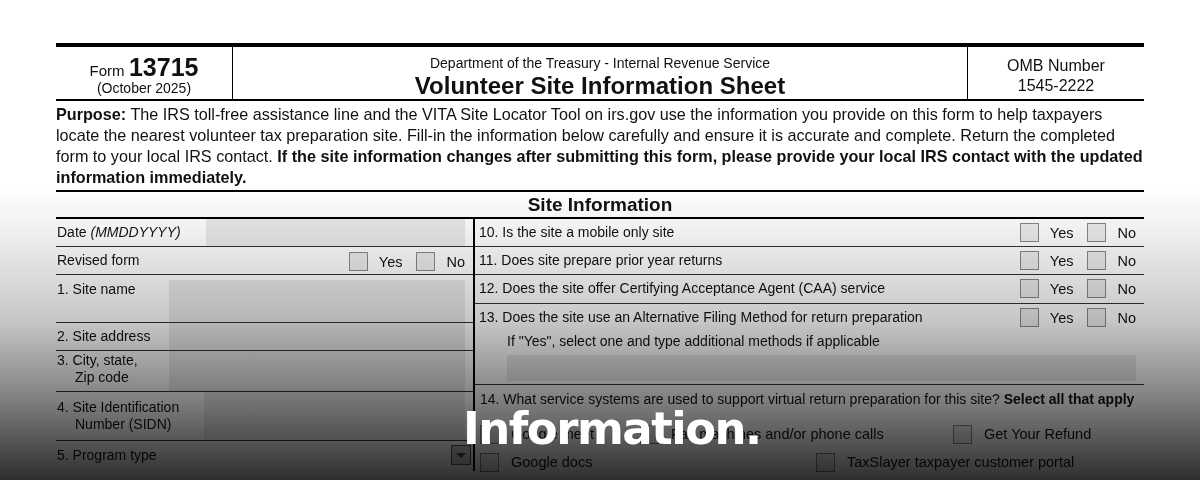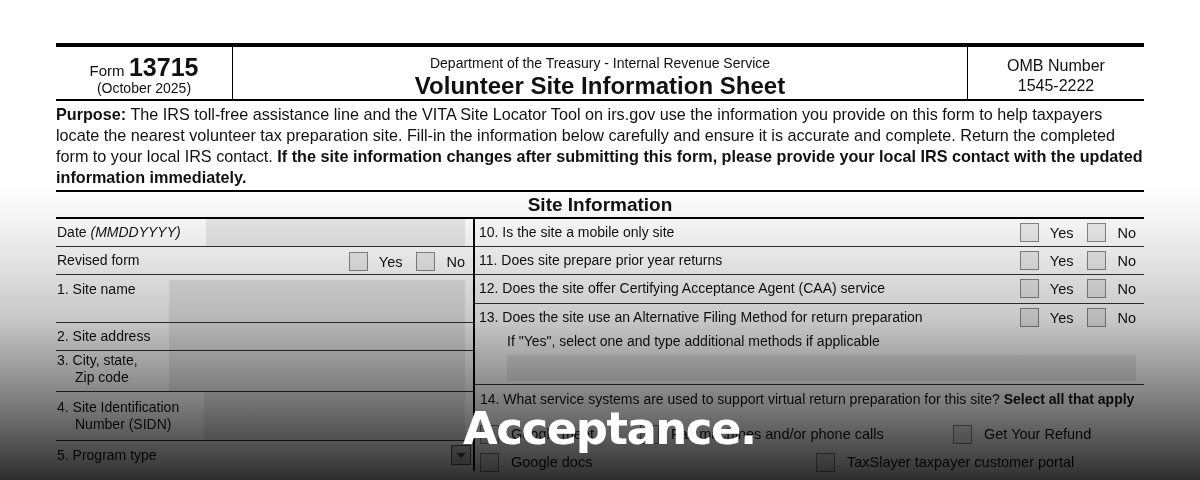--- a/index.html
+++ b/index.html
@@ -182,13 +182,13 @@
               <span class="cb"></span>
               <span>TaxSlayer taxpayer customer portal</span>
             </div>
         </div>
       </div>
     </div>
   </div>
 </div>
 
 <div class="overlay"></div>
-<div class="brand">Acceptance.</div>
+<div class="brand">Information.</div>
 
 </body></html>

